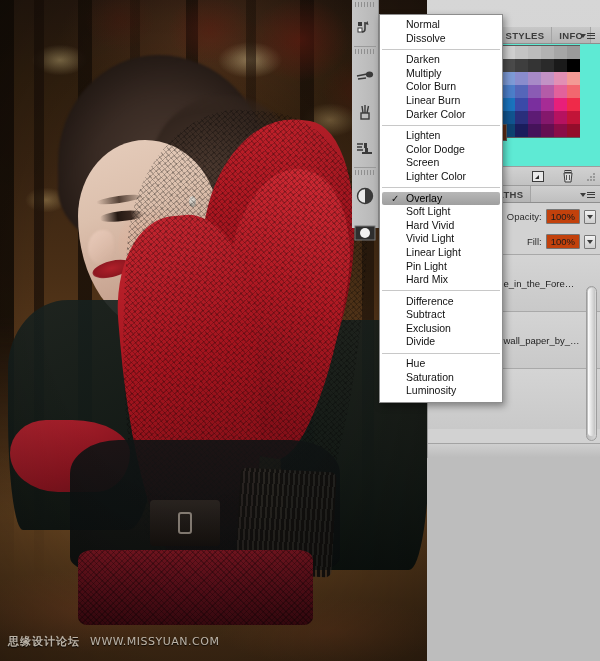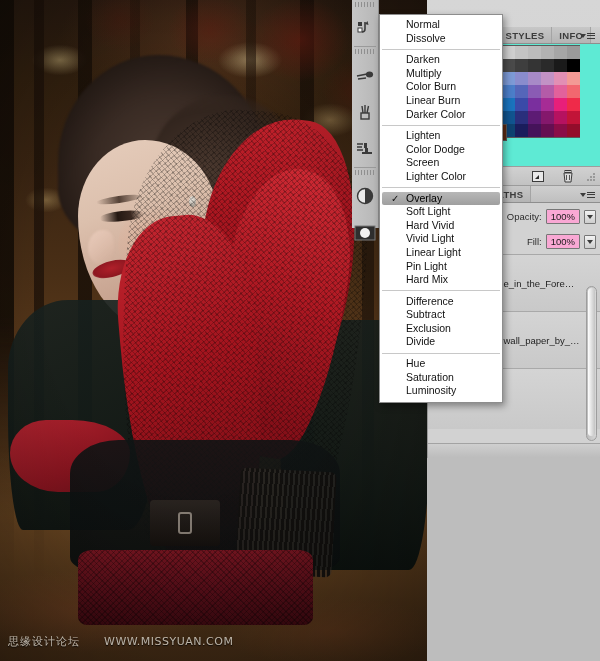--- a/index.html
+++ b/index.html
@@ -191,21 +191,21 @@
   }
 
   .watermark {
     position:absolute; left:8px; bottom:12px;
     color: rgba(225,218,205,.80);
     font-size: 11px; letter-spacing:.5px;
     font-family: "DejaVu Sans", sans-serif;
     text-shadow: 0 1px 1px rgba(0,0,0,.85);
     white-space: nowrap;
   }
-  .watermark .wm-cn { margin-right:24px; letter-spacing:1px; }
+  .watermark .wm-cn { margin-right:10px; letter-spacing:1px;font-weight:bold; }
 
   
   .ps-right {
     position:absolute; left:427px; top:0; width:173px; height:661px;
     background: linear-gradient(180deg,#d6d6d6,#c8c8c8);
   }
   .right-blank {
     position:absolute; left:427px; top:458px; width:173px; height:203px;
     background:#bdbdbd;
   }
@@ -269,21 +269,21 @@
     position:absolute; left:427px; top:186px; width:173px; height:272px;
     background:#d2d2d2; border-left:1px solid #9a9a9a;
   }
   .opacity-row, .fill-row {
     position:absolute; right:4px; display:flex; align-items:center; gap:4px;
     font-size:9.5px; color:#2c2c2c;
   }
   .opacity-row { top:23px; }
   .fill-row { top:48px; }
   .numfield {
-    border:1px solid #767676; background:#f9a8d4; color:#1a1a1a;
+    border:1px solid #767676; background:#c2410c; color:#1a1a1a;
     font-size:9.5px; padding:1px 4px; min-width:32px; text-align:center;
     border-radius:1px;
   }
   .spinner {
     width:12px;height:14px;border:1px solid #767676;border-radius:1px;
     background:linear-gradient(180deg,#f2f2f2,#cdcdcd);
     display:flex;align-items:center;justify-content:center;
   }
   .spinner .caret{width:0;height:0;border-left:3px solid transparent;border-right:3px solid transparent;border-top:4px solid #3b3b3b;}
 

